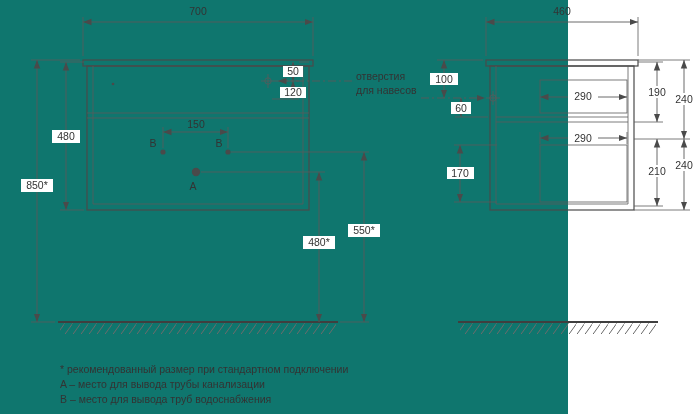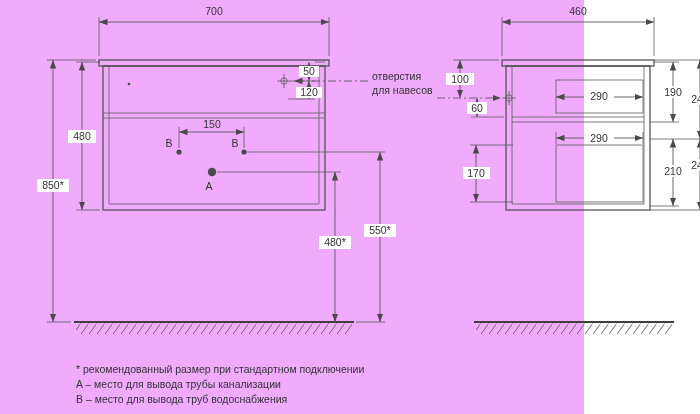--- a/index.html
+++ b/index.html
@@ -1,19 +1,18 @@
 <!DOCTYPE html>
 <html><head>
 <meta charset="utf-8">
 <style>
   html,body { margin:0; padding:0; background:#ffffff; }
   .canvas {
-    position:relative; width:568px; height:414px; background:#f0abfc;
+    position:relative; width:568px; height:414px; background:#0f766e;
     font-family:"Liberation Sans", sans-serif;
-    padding-left:16px;
   }
   svg text {
     font-family:"Liberation Sans", sans-serif;
     font-size:10.5px;
     fill:#333333;
   }
   svg text.note { font-size:10.5px; }
   svg text.foot { font-size:10.5px; }
   .ln   { stroke:#4a4a4a; stroke-width:1.2; fill:none; }
   .thin { stroke:#5a5a5a; stroke-width:0.8; fill:none; }

